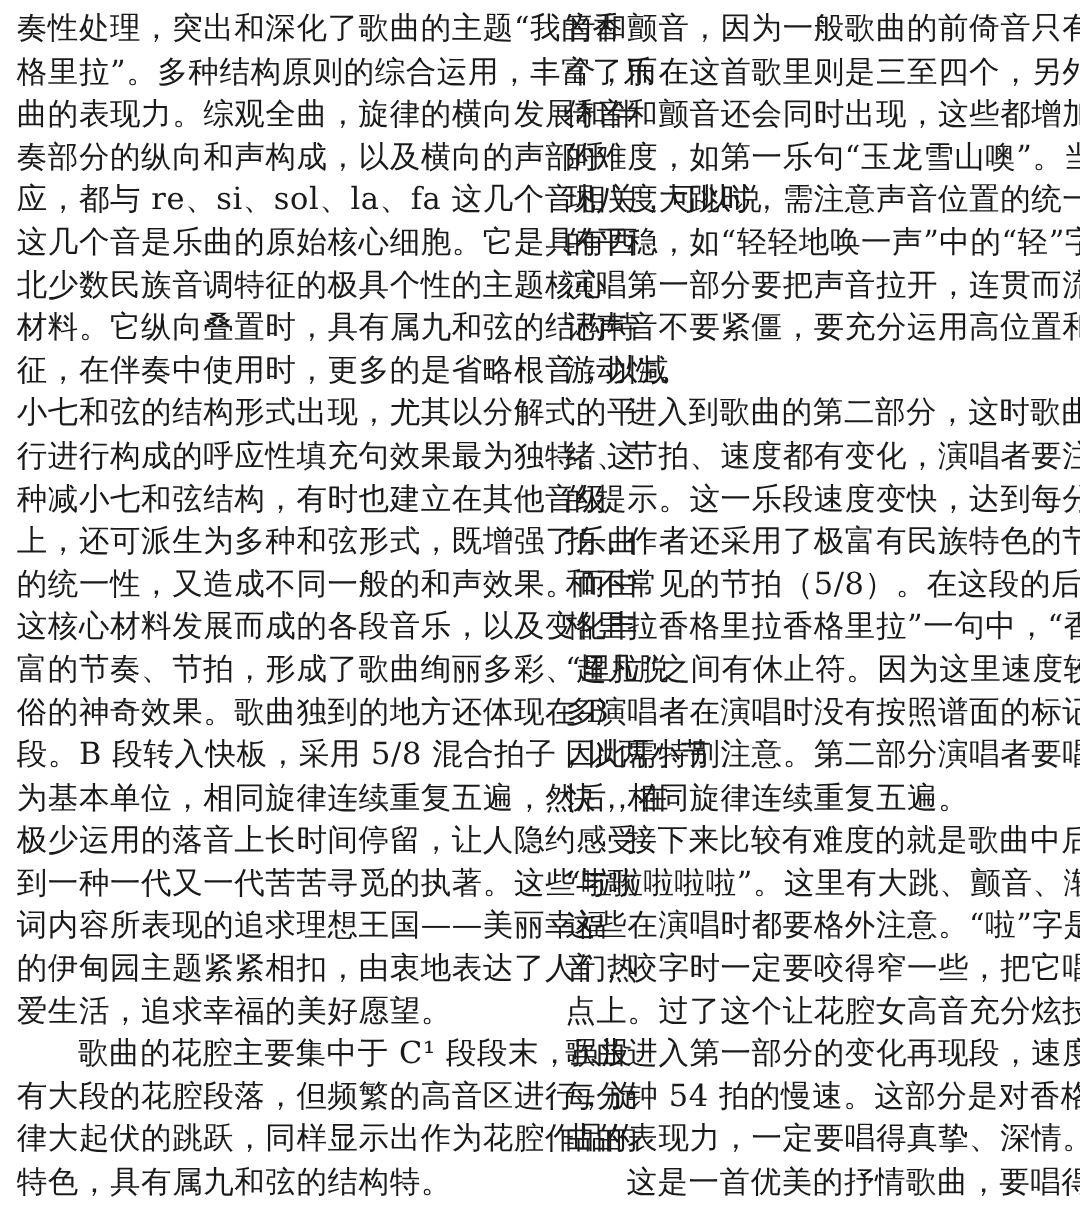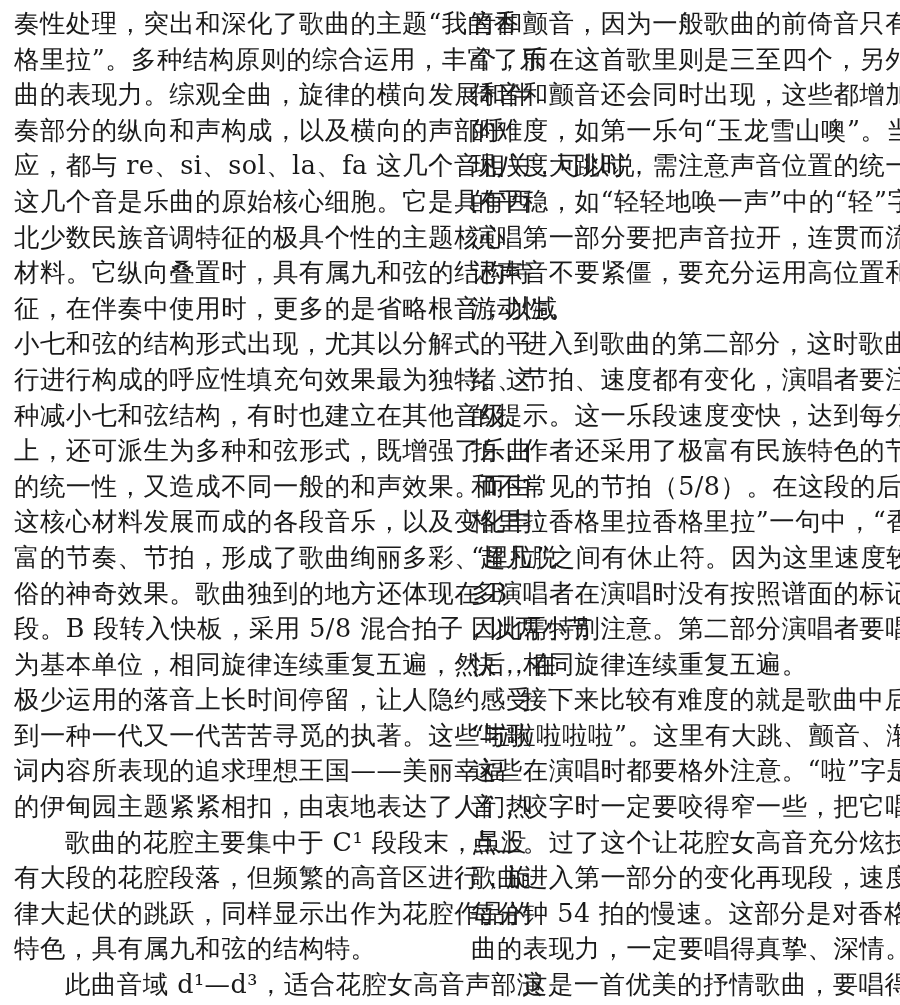--- a/index.html
+++ b/index.html
@@ -34,20 +34,21 @@
     <div class="line justify">的统一性，又造成不同一般的和声效果。而由</div>
     <div class="line justify">这核心材料发展而成的各段音乐，以及变化丰</div>
     <div class="line justify">富的节奏、节拍，形成了歌曲绚丽多彩、超凡脱</div>
     <div class="line justify">俗的神奇效果。歌曲独到的地方还体现在 B</div>
     <div class="line justify">段。B 段转入快板，采用 5/8 混合拍子，以两小节</div>
     <div class="line justify">为基本单位，相同旋律连续重复五遍，然后，在</div>
     <div class="line justify">极少运用的落音上长时间停留，让人隐约感受</div>
     <div class="line justify">到一种一代又一代苦苦寻觅的执著。这些与歌</div>
     <div class="line justify">词内容所表现的追求理想王国——美丽幸福</div>
     <div class="line justify">的伊甸园主题紧紧相扣，由衷地表达了人们热</div>
+    <div class="line last">爱生活，追求幸福的美好愿望。</div>
     <div class="line justify indent">歌曲的花腔主要集中于 C¹ 段段末，虽没</div>
     <div class="line justify">有大段的花腔段落，但频繁的高音区进行，旋</div>
     <div class="line justify">律大起伏的跳跃，同样显示出作为花腔作品的</div>
     <div class="line last">特色，具有属九和弦的结构特。</div>
     <div class="line justify indent">此曲音域 d¹—d³，适合花腔女高音声部演</div>
   </div>
 <div class="col col-right" id="right-col">
     <div class="line justify">音和颤音，因为一般歌曲的前倚音只有一至两</div>
     <div class="line justify">个，而在这首歌里则是三至四个，另外，有时前</div>
     <div class="line justify">倚音和颤音还会同时出现，这些都增加了演唱</div>

